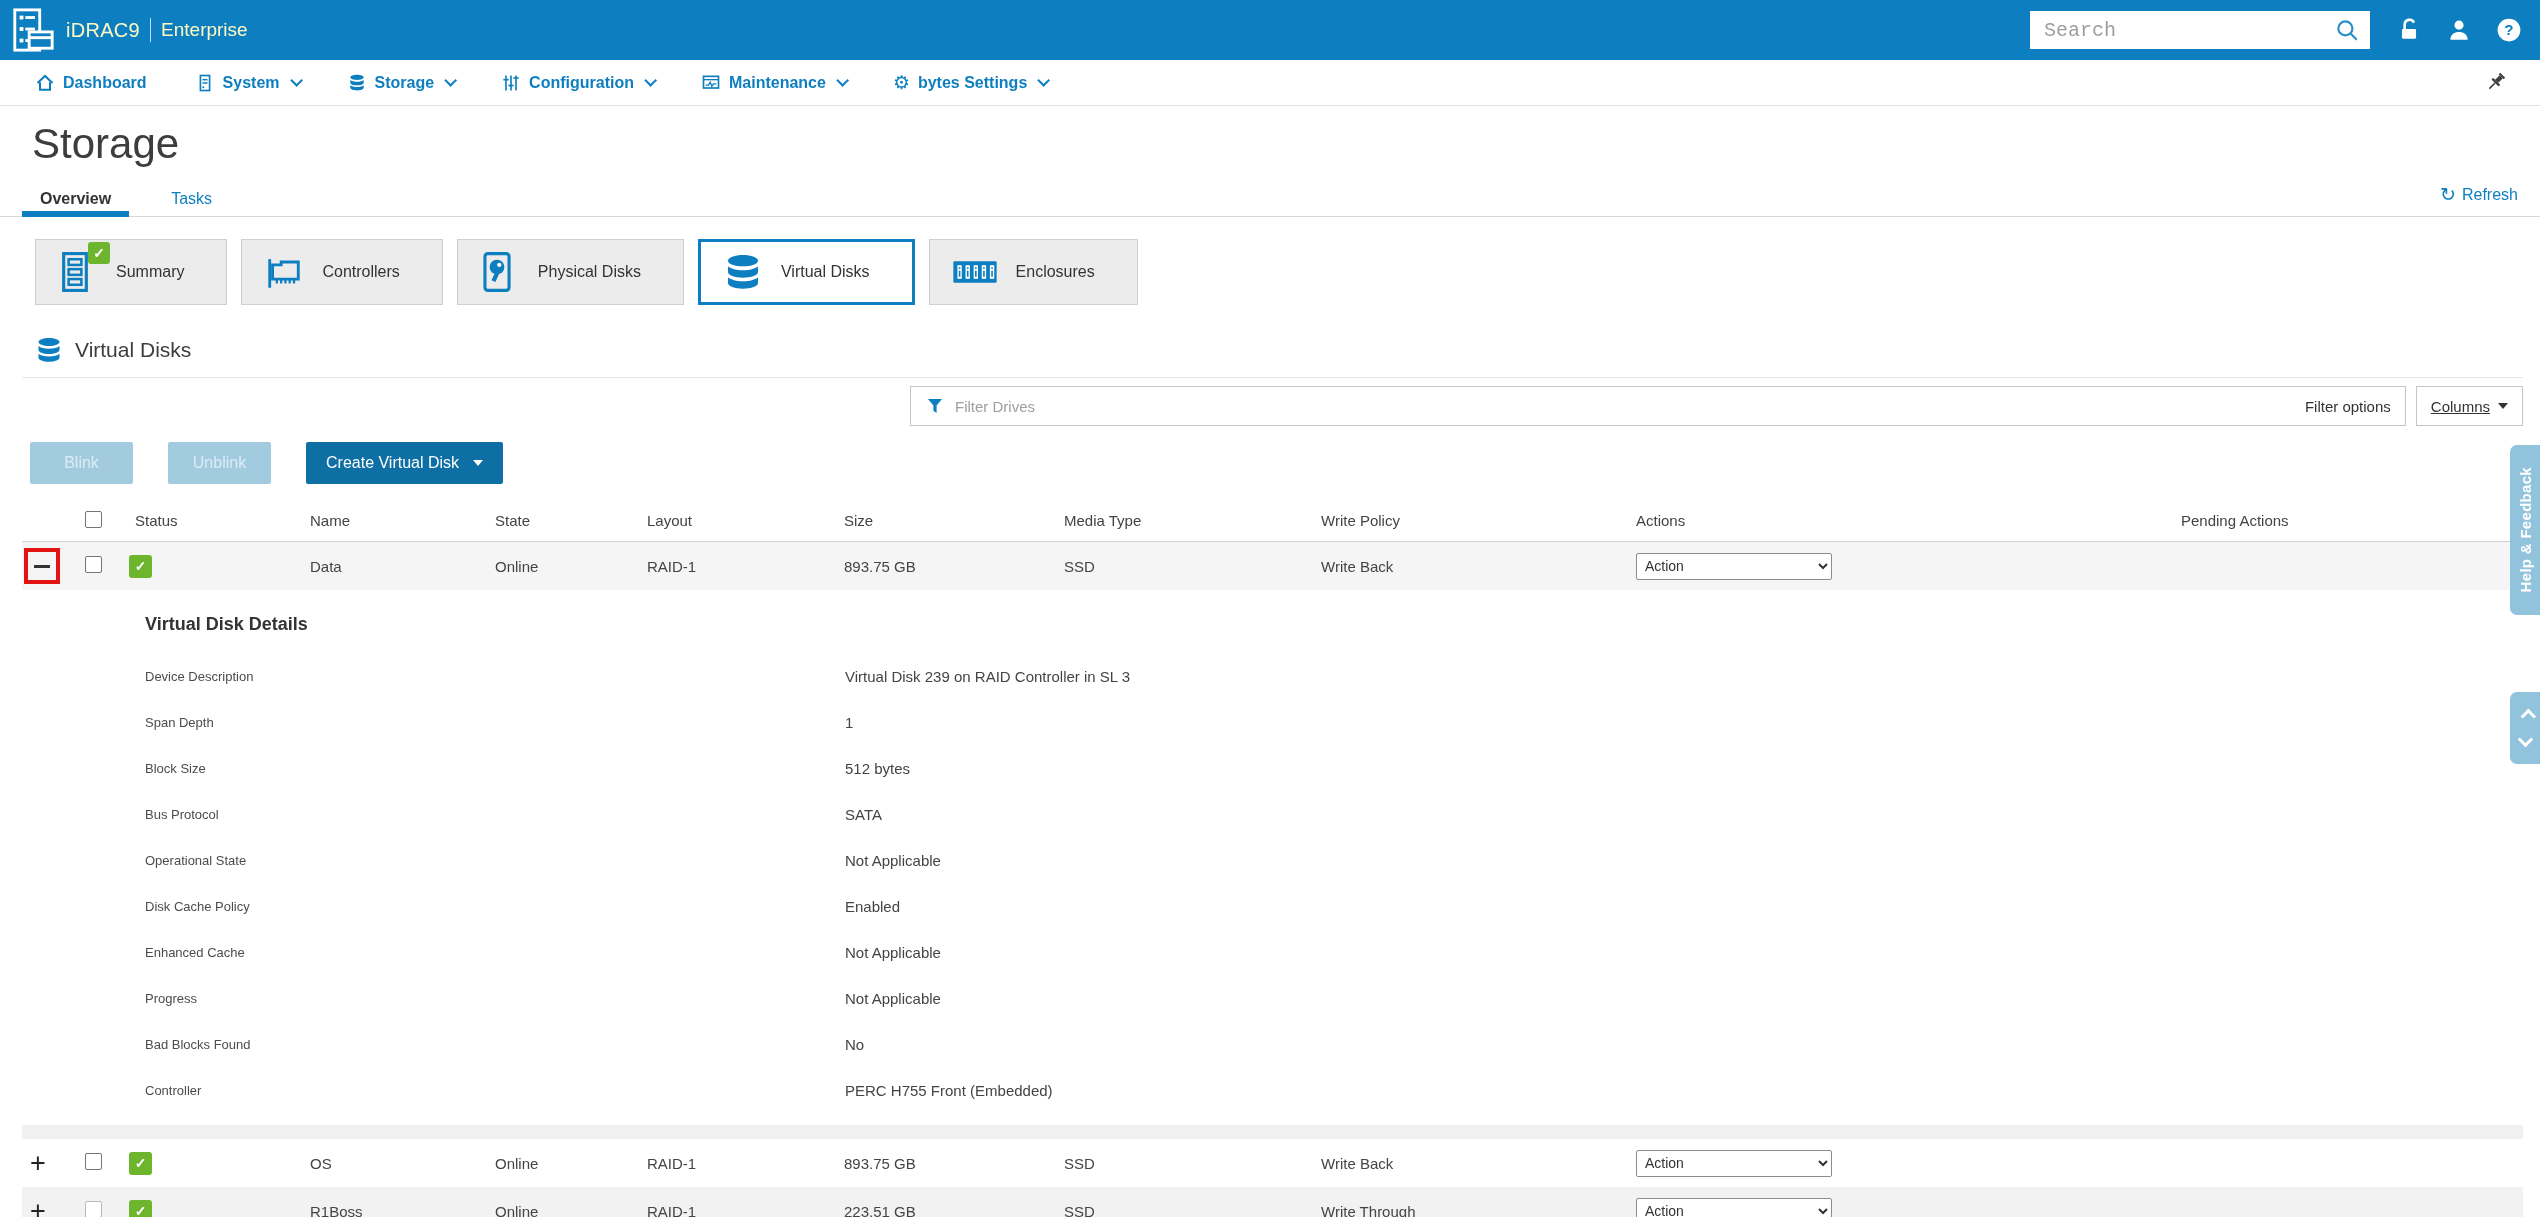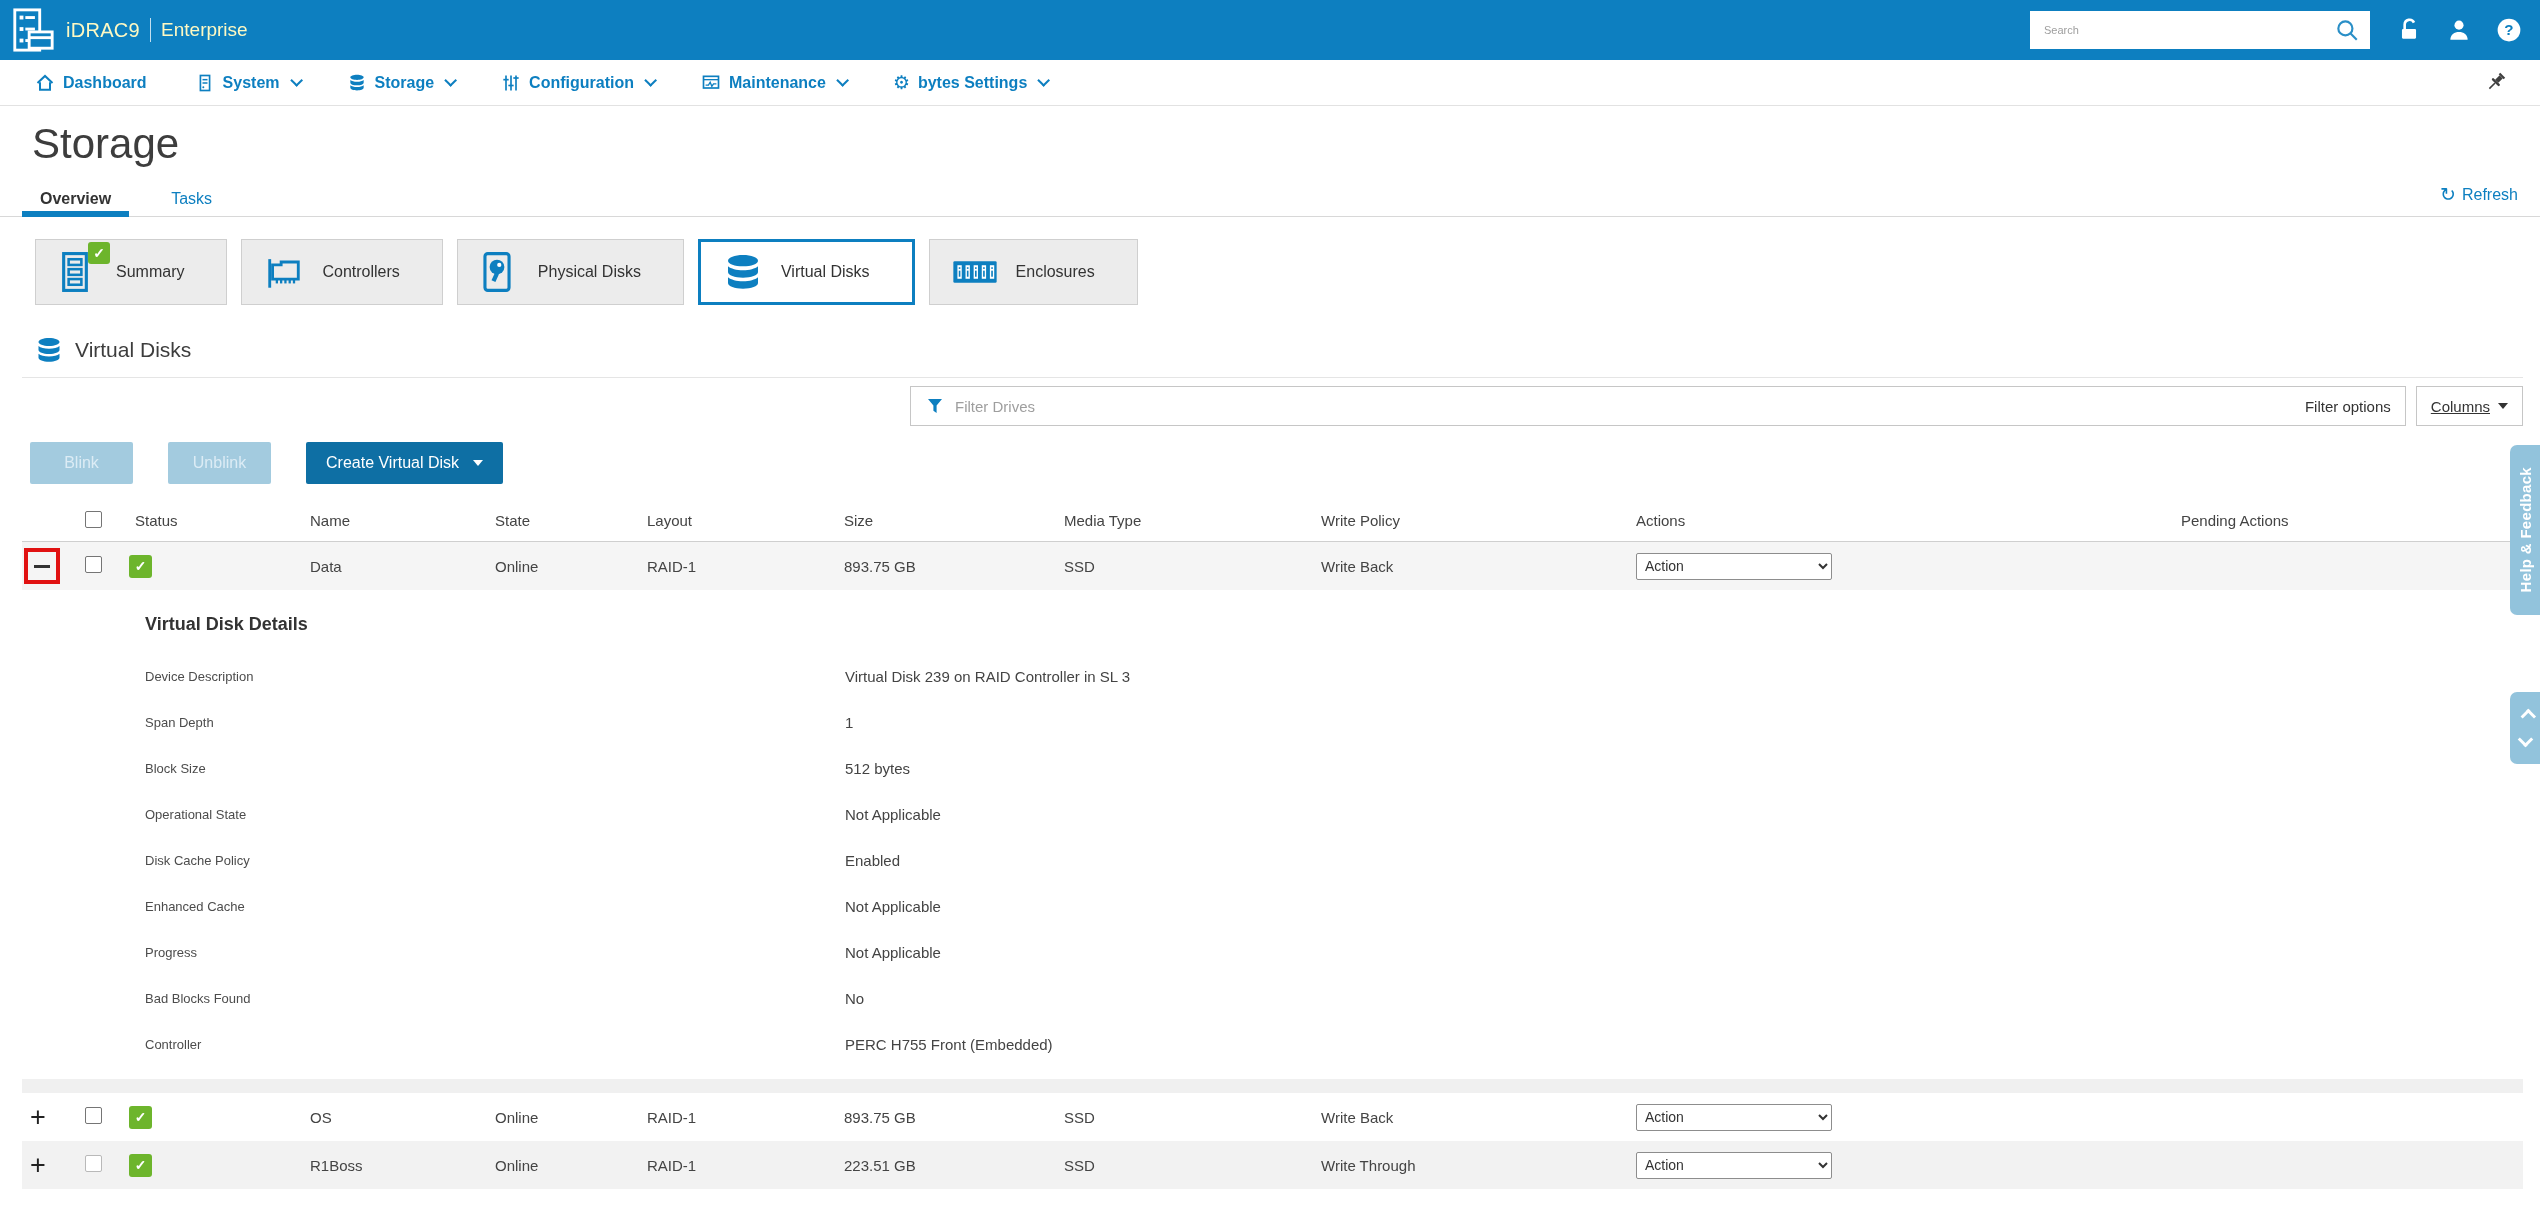--- a/index.html
+++ b/index.html
@@ -7,21 +7,21 @@
     font-family:"Liberation Sans", sans-serif; color:#333; }
 
   
   .topbar { height:60px; background:#0d7fc0; display:flex; align-items:center; padding:0 10px 0 10px; }
   .logo { width:46px; height:46px; flex:0 0 auto; }
   .brand { display:flex; align-items:center; gap:10px; margin-left:10px; color:#fef9c3; }
   .brand .name { font-size:20px; font-weight:500; letter-spacing:.3px; }
   .brand .sep { width:1px; height:24px; background:rgba(255,255,255,.75); }
   .brand .edition { font-size:19px; font-weight:300; }
   .search-wrap { margin-left:auto; width:340px; height:38px; background:#fff; display:flex; align-items:center; padding:0 10px 0 14px; }
-  .search-wrap input { border:none; outline:none; flex:1; font-size:11px; color:#be185d; font-family:Liberation Sans, sans-serif; }
+  .search-wrap input { border:none; outline:none; flex:1; font-size:20px; color:#be185d; font-family:Liberation Mono, monospace; }
   .search-wrap input::placeholder { color:#9e9e9e; }
   .top-icons { display:flex; align-items:center; gap:24px; margin:0 8px 0 26px; }
   .top-icons .tico { width:26px; height:26px; cursor:pointer; }
 
   
   .navbar { height:46px; background:#fff; border-bottom:1px solid #e2e2e2; display:flex; align-items:center; padding-left:35px; gap:48px; position:relative; }
   .nav-item { display:flex; align-items:center; gap:8px; color:#0d7fc0; font-size:16px; font-weight:700; cursor:pointer; }
   .nav-item svg { width:20px; height:20px; }
   .gearglyph { font-size:19px; line-height:1; font-weight:400; }
   .caret-down { width:9px; height:9px; border-right:2px solid #0d7fc0; border-bottom:2px solid #0d7fc0; transform:rotate(45deg) translateY(-3px); margin-left:2px; }
@@ -386,20 +386,24 @@
       </div>
     <div class="drow">
         <span class="dlabel">Span Depth</span>
         <span class="dvalue">1</span>
       </div>
     <div class="drow">
         <span class="dlabel">Block Size</span>
         <span class="dvalue">512 bytes</span>
       </div>
     <div class="drow">
+        <span class="dlabel">Bus Protocol</span>
+        <span class="dvalue">SATA</span>
+      </div>
+    <div class="drow">
         <span class="dlabel">Operational State</span>
         <span class="dvalue">Not Applicable</span>
       </div>
     <div class="drow">
         <span class="dlabel">Disk Cache Policy</span>
         <span class="dvalue">Enabled</span>
       </div>
     <div class="drow">
         <span class="dlabel">Enhanced Cache</span>
         <span class="dvalue">Not Applicable</span>

